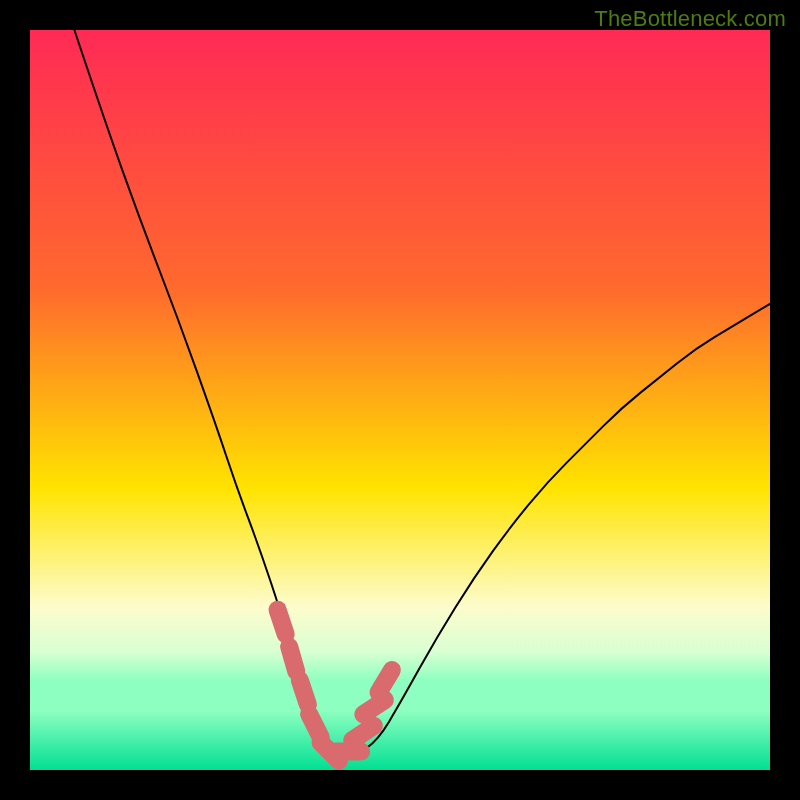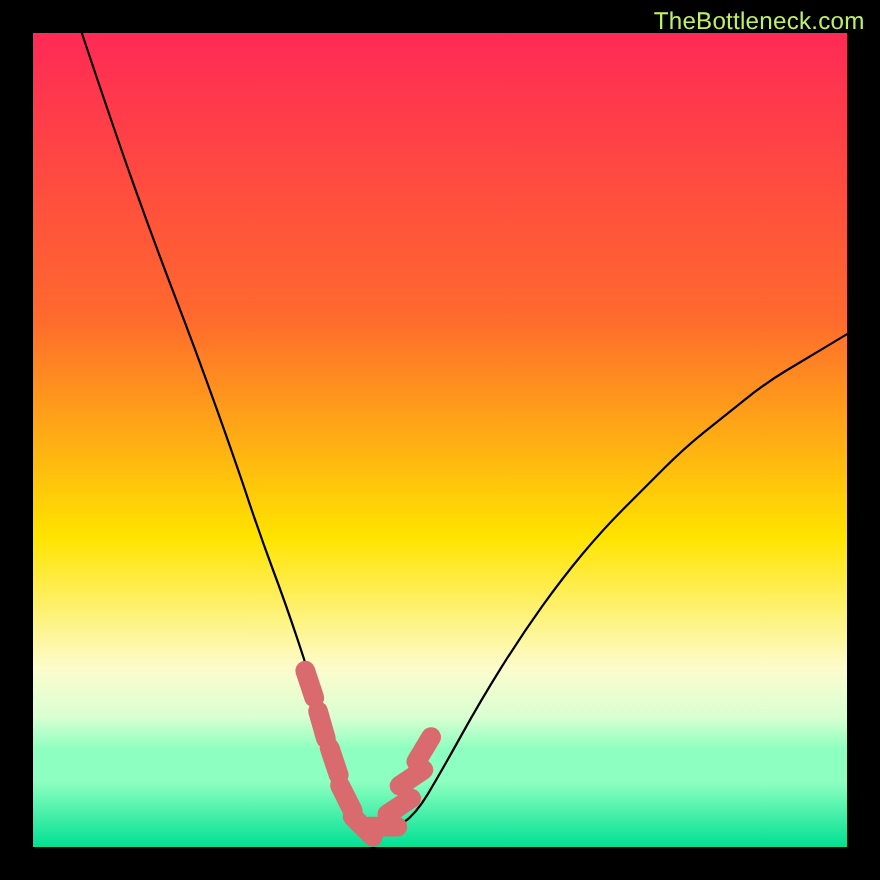--- a/index.html
+++ b/index.html
@@ -13,21 +13,21 @@
   }
   .stage {
     position: relative;
     width: 800px;
     height: 800px;
   }
   .watermark {
     position: absolute;
     top: 6px;
     right: 14px;
-    color: #bef264;
+    color: #4d7c0f;
     font-size: 22px;
     letter-spacing: 0.2px;
     z-index: 5;
     pointer-events: none;
     user-select: none;
   }
   svg {
     display: block;
   }
 </style>

